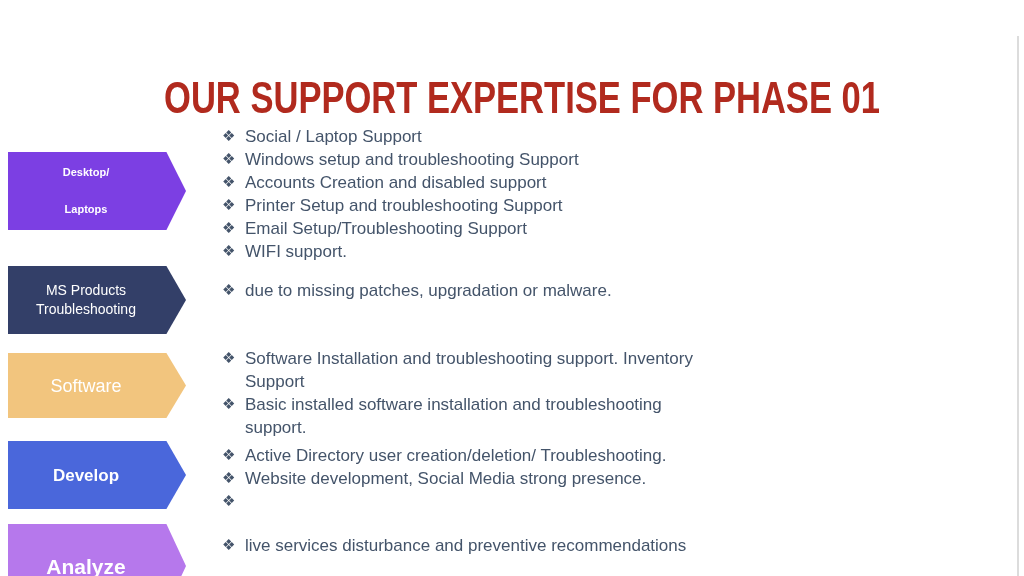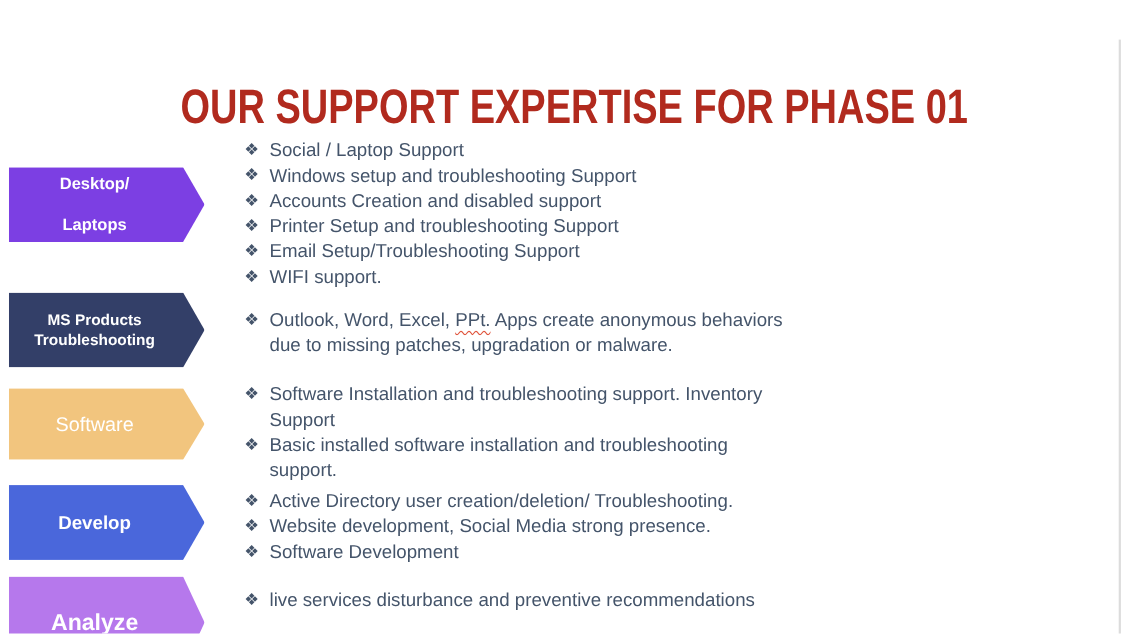--- a/index.html
+++ b/index.html
@@ -11,22 +11,22 @@
   .slide-title { position:absolute; top:36px; left:0; width:1044px; text-align:center;
                  font-size:44px; line-height:52px; font-weight:bold; color:#B12A1E;
                  transform:scaleX(0.785); transform-origin:50% 50%; white-space:nowrap; }
 
   
   .arrow { position:absolute; left:8px; width:178px;
            clip-path:polygon(0 0, 89% 0, 100% 50%, 89% 100%, 0 100%);
            display:flex; flex-direction:column; align-items:center; justify-content:center;
            padding-right:22px; color:#ffffff; text-align:center; }
   .arrow .al { white-space:nowrap; }
-  .arrow-1 { top:116px; height:68px; font-size:15px; line-height:19px; font-weight:bold;gap:18px; }
-  .arrow-2 { top:230px; height:68px; font-size:14px; line-height:19px; font-weight:bold; }
+  .arrow-1 { top:116px; height:78px; font-size:11px; line-height:19px; font-weight:bold;gap:18px; }
+  .arrow-2 { top:230px; height:68px; font-size:14px; line-height:19px; font-weight:normal; }
   .arrow-3 { top:317px; height:65px; font-size:18px; line-height:22px; font-weight:normal; }
   .arrow-4 { top:405px; height:68px; font-size:17px; line-height:21px; font-weight:bold; }
   .arrow-5 { top:488px; height:84px; font-size:21px; line-height:21px; font-weight:bold; }
 
   
   .group { position:absolute; left:222px; color:#44546A; }
   .g1 { top:89px; } .g2 { top:243px; } .g3 { top:311px; } .g4 { top:408px; } .g5 { top:498px; }
   .item { display:flex; align-items:flex-start; }
   .bullet { font-family:"DejaVu Sans",sans-serif; font-size:15px; line-height:23px;
             width:16px; flex:0 0 16px; margin-right:7px; text-align:left; }
@@ -102,21 +102,20 @@
       <div class="lines">
           <div class="ln">WIFI support.</div>
         </div>
     </div>
   </div>
 
   <div class="group g2">
     <div class="item">
       <span class="bullet">❖</span>
       <div class="lines">
-        <div class="ln"><span>Outlook, Word, Excel, </span><span class="misspell">PPt.</span><span> Apps create anonymous behaviors</span></div>
         <div class="ln">due to missing patches, upgradation or malware.</div>
       </div>
     </div>
   </div>
 
   <div class="group g3">
     <div class="item">
       <span class="bullet">❖</span>
       <div class="lines">
         <div class="ln">Software Installation and troubleshooting support. Inventory</div>
@@ -140,23 +139,20 @@
         </div>
     </div>
     <div class="item">
       <span class="bullet">❖</span>
       <div class="lines">
           <div class="ln">Website development, Social Media strong presence.</div>
         </div>
     </div>
     <div class="item">
       <span class="bullet">❖</span>
-      <div class="lines">
-          <div class="ln">Software Development</div>
-        </div>
     </div>
   </div>
 
   <div class="group g5">
     <div class="item">
       <span class="bullet">❖</span>
       <div class="lines">
         <div class="ln">live services disturbance and preventive recommendations</div>
       </div>
     </div>

